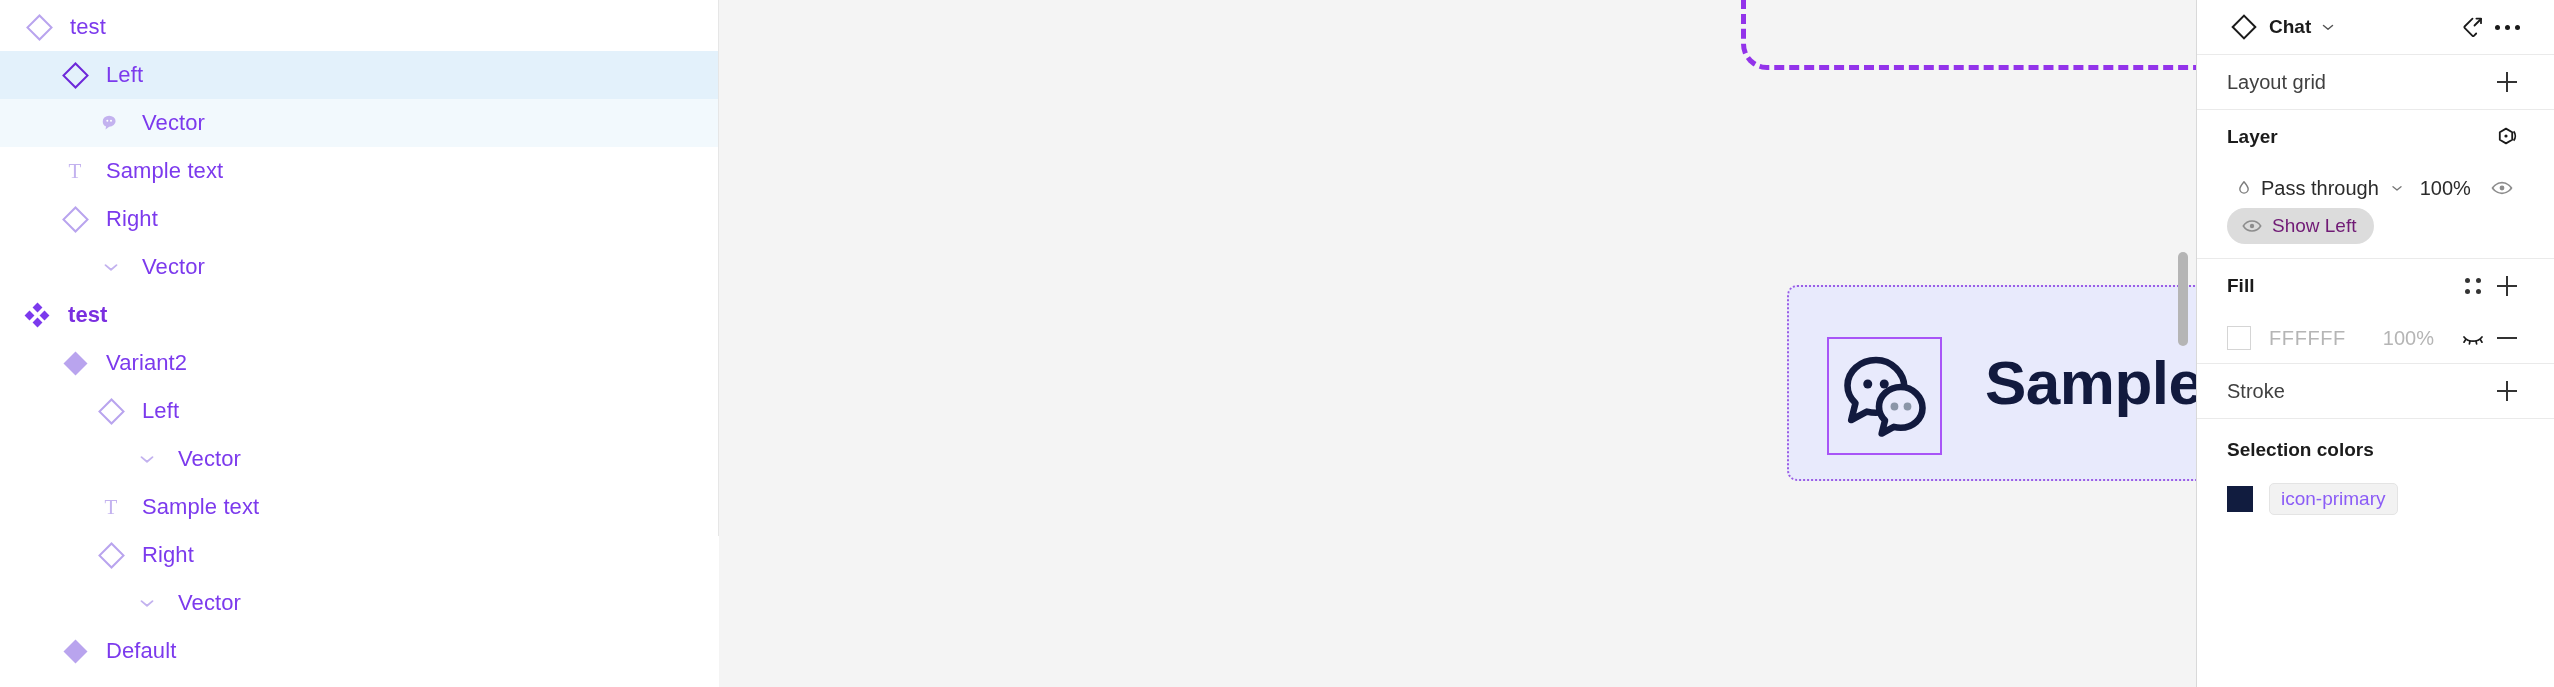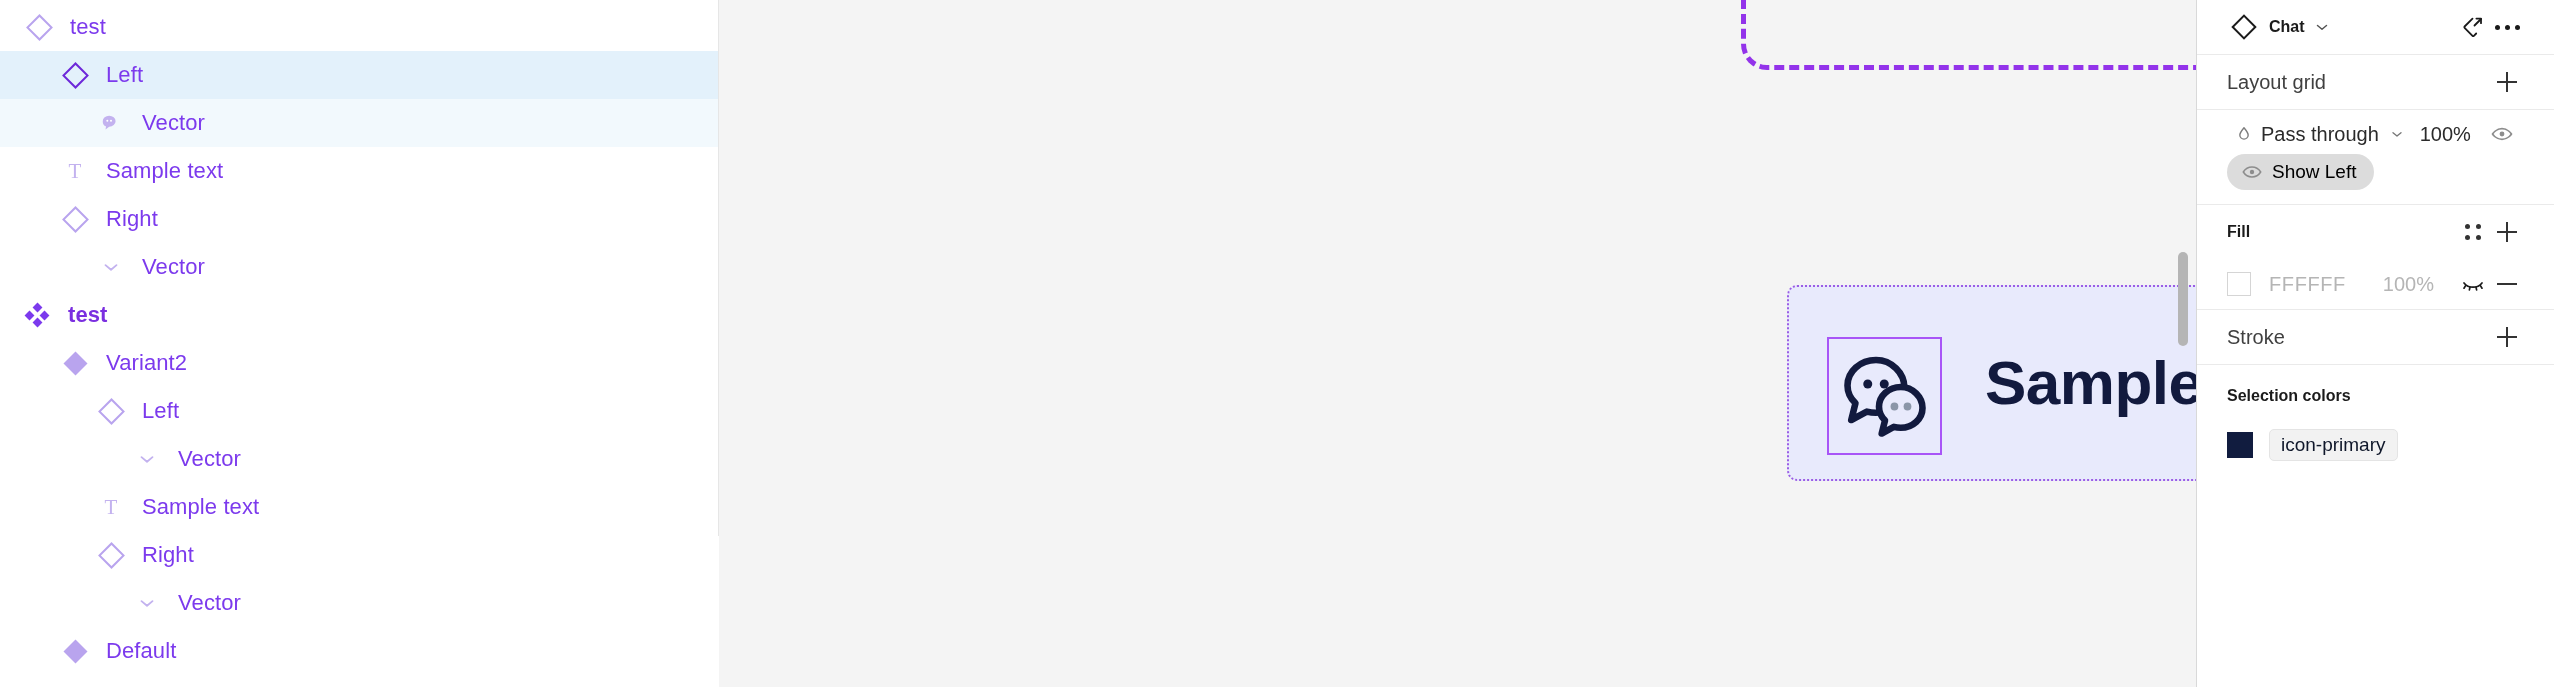--- a/index.html
+++ b/index.html
@@ -144,21 +144,21 @@
     border-bottom: 1px solid #eaeaea;
     padding: 0 30px;
   }
   .sec.noborder { border-bottom: none; }
   .row {
     display: flex;
     align-items: center;
     height: 54px;
   }
   .row .grow { flex: 1 1 auto; }
-  .title-bold { font-weight: 700; font-size: 16px; color: #1b1b1b; }
+  .title-bold { font-weight: 700; font-size: 19px; color: #1b1b1b; }
   .label-gray { color: #404040; font-size: 20px; }
   .icon-btn {
     width: 34px; height: 34px;
     display: flex; align-items: center; justify-content: center;
     cursor: pointer;
   }
   .plus {
     position: relative; width: 20px; height: 20px;
   }
   .plus::before, .plus::after {
@@ -185,21 +185,21 @@
   .blend-val { font-size: 20px; color: #2b2b2b; }
   .opacity-val { font-size: 20px; color: #2b2b2b; width: 66px; text-align: right; }
 
   .show-pill {
     display: inline-flex;
     align-items: center;
     gap: 9px;
     background: #dcdcdc;
     border-radius: 18px;
     padding: 7px 17px 7px 14px;
-    color: #000000;
+    color: #701a75;
     font-size: 19px;
     margin-top: -4px;
     margin-bottom: 14px;
     cursor: pointer;
   }
 
   .swatch {
     width: 24px; height: 24px;
     border: 1px solid #d5d5d5;
     background: #ffffff;
@@ -215,21 +215,21 @@
   }
   .sel-sq { width: 26px; height: 26px; flex: 0 0 26px; }
   .sel-ci { width: 26px; height: 26px; border-radius: 50%; flex: 0 0 26px; }
   .sel-chip {
     margin-left: 16px;
     background: #f2f2f2;
     border: 1px solid #e4e4e4;
     border-radius: 5px;
     padding: 4px 11px;
     font-size: 19px;
-    color: #0f172a;
+    color: #8b5cf6;
   }
   .sel-plain { margin-left: 16px; font-size: 19px; color: #2b2b2b; }
   .sec-head-pad { padding-top: 6px; }
 </style>
 </head>
 <body>
 
 <div class="app">
 
   <div class="layers-panel">
@@ -407,20 +407,31 @@
       <div class="row">
         <span class="label-gray">Layout grid</span>
         <span class="grow"></span>
         <span class="icon-btn">
             <span class="plus"></span>
           </span>
       </div>
     </div>
 
     <div class="sec">
+      <div class="row">
+        <span class="title-bold">Layer</span>
+        <span class="grow"></span>
+        <span class="icon-btn">
+          <svg width="24" height="24" viewBox="0 0 24 24" fill="none" stroke="#1a1a1a" stroke-width="1.8" stroke-linejoin="round">
+            <path d="M11 3.6 4.8 7.2v7.6L11 18.4l6.2-3.6V7.2Z"></path>
+            <circle cx="11" cy="11" r="1.6" fill="#1a1a1a" stroke="none"></circle>
+            <path d="M18.6 6.4a7.2 7.2 0 0 1 0 9.2"></path>
+          </svg>
+        </span>
+      </div>
       <div class="row" style="height:48px;">
         <span class="icon-btn">
           <svg width="20" height="20" viewBox="0 0 24 24" fill="none" stroke="#7d7d7d" stroke-width="1.7" stroke-linejoin="round">
             <path d="M12 4.5c2.8 3.4 5 6 5 8.6a5 5 0 0 1-10 0c0-2.6 2.2-5.2 5-8.6Z"></path>
           </svg>
         </span>
         <span class="blend-drop">
           <span class="blend-val">Pass through</span>
           <svg width="16" height="16" viewBox="0 0 24 24" fill="none" stroke="#777" stroke-width="2" stroke-linecap="round" stroke-linejoin="round">
               <path d="M6 10l6 5 6-5"></path>

